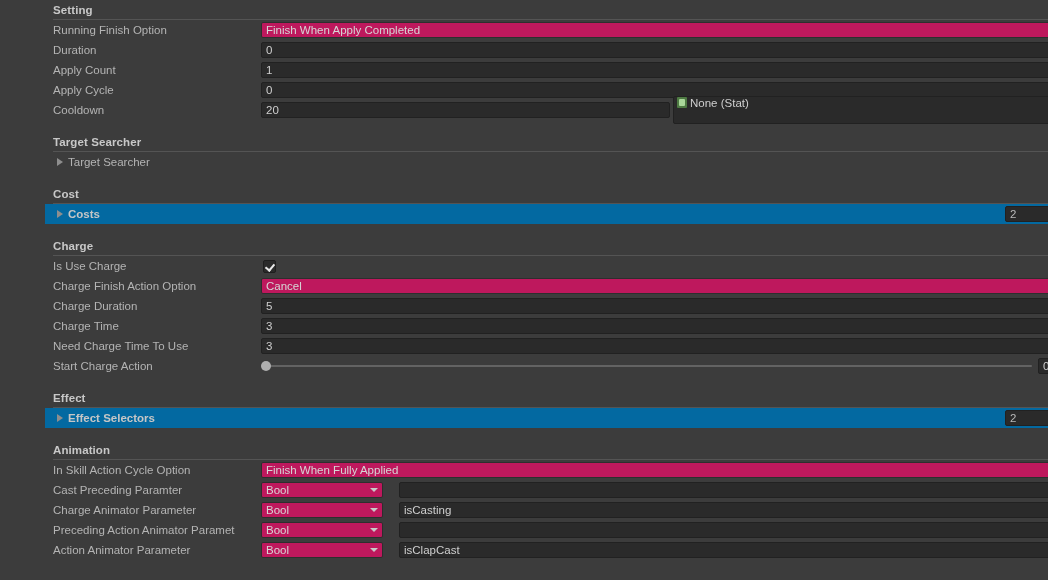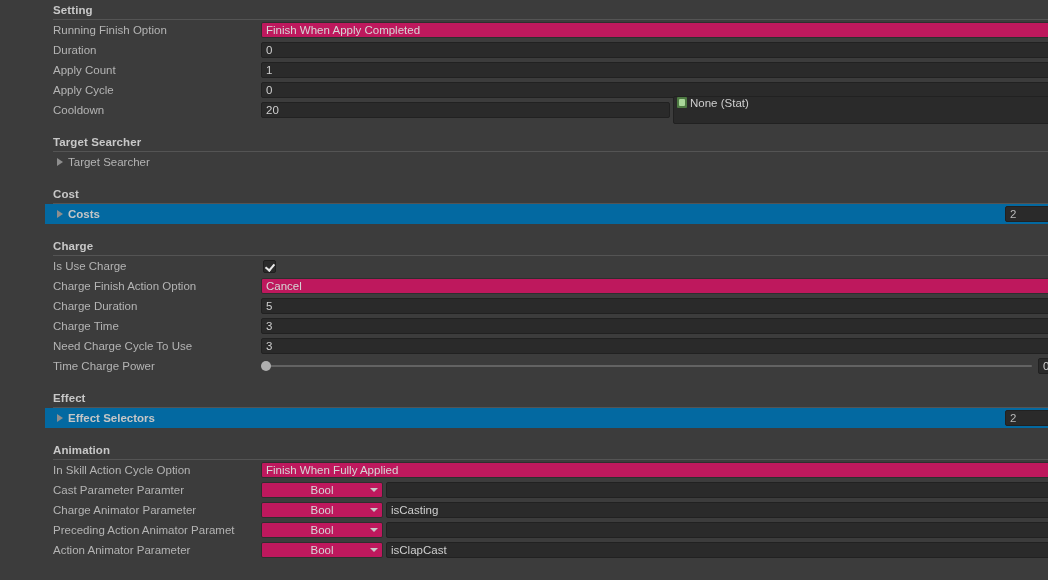--- a/index.html
+++ b/index.html
@@ -103,22 +103,21 @@
     transform: translateY(-50%);
     width: 0;
     height: 0;
     border-left: 4px solid transparent;
     border-right: 4px solid transparent;
     border-top: 4px solid #c8c8c8;
   }
   .popup.fixedw {
     flex: none;
     width: 122px;
-    margin-right: 3px;
-    justify-content: center;
+    margin-right: 16px;
   }
 
   
   .textfield {
     height: 16px;
     background: #2a2a2a;
     border: 1px solid #212121;
     border-radius: 2px;
     display: flex;
     align-items: center;
@@ -426,28 +425,28 @@
   </div>
 
   <div class="row">
     <div class="label">Charge Time</div>
     <div class="field">
       <div class="textfield">3</div>
     </div>
   </div>
 
   <div class="row">
-    <div class="label">Need Charge Cycle To Use</div>
+    <div class="label">Need Charge Time To Use</div>
     <div class="field">
       <div class="textfield">3</div>
     </div>
   </div>
 
   <div class="row">
-    <div class="label">Time Charge Power</div>
+    <div class="label">Start Charge Action</div>
     <div class="field sliderwrap">
       <div class="slider">
         <div class="track"></div>
         <div class="knob"></div>
       </div>
       <div class="slider-value">0</div>
     </div>
   </div>
 
   <div class="spacer12"></div>
@@ -474,21 +473,21 @@
     <div class="label">In Skill Action Cycle Option</div>
     <div class="field">
       <div class="popup">
         <span class="ptext">Finish When Fully Applied</span>
         <span class="chev"></span>
       </div>
     </div>
   </div>
 
   <div class="row">
-    <div class="label">Cast Parameter Paramter</div>
+    <div class="label">Cast Preceding Paramter</div>
     <div class="field">
       <div class="popup fixedw">
         <span class="ptext">Bool</span>
         <span class="chev"></span>
       </div>
       <div class="textfield"></div>
     </div>
   </div>
 
   <div class="row">

